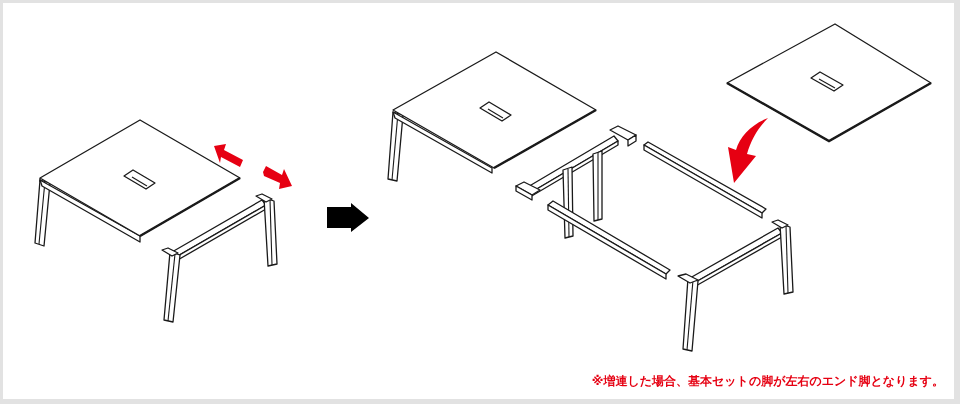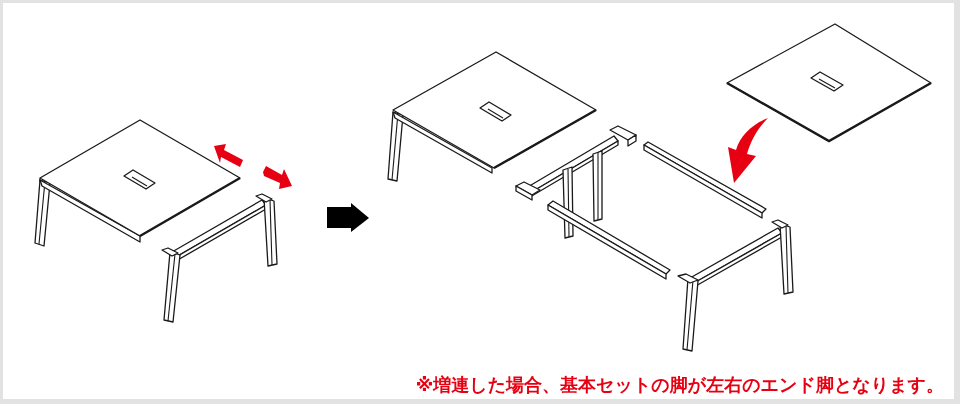--- a/index.html
+++ b/index.html
@@ -6,21 +6,21 @@
   body { width: 960px; height: 404px; overflow: hidden; position: relative; }
   .frame {
     position: absolute; left: 0; top: 0; width: 960px; height: 404px;
     box-sizing: border-box; background: #ffffff;
     border-top: 3px solid #e2e2e2; border-left: 3px solid #e2e2e2;
     border-right: 6px solid #e2e2e2; border-bottom: 5px solid #e2e2e2;
   }
   svg.art { position: absolute; left: 0; top: 0; }
   .note {
     position: absolute; right: 16px; top: 373px;
-    font-family: "DejaVu Sans", sans-serif; font-size: 18px; font-weight: bold;
+    font-family: "DejaVu Sans", sans-serif; font-size: 12px; font-weight: bold;
     color: #e60012; letter-spacing: 0px; white-space: nowrap;
   }
   .ln { fill: #fff; stroke: #1a1a1a; stroke-width: 1.3; stroke-linejoin: round; }
   .ln2 { fill: none; stroke: #1a1a1a; stroke-width: 1.1; }
   .thick { fill: none; stroke: #1a1a1a; stroke-width: 2.4; }
   .red { fill: #e60012; }
   .blk { fill: #000; }
 </style>
 </head>
 <body>

